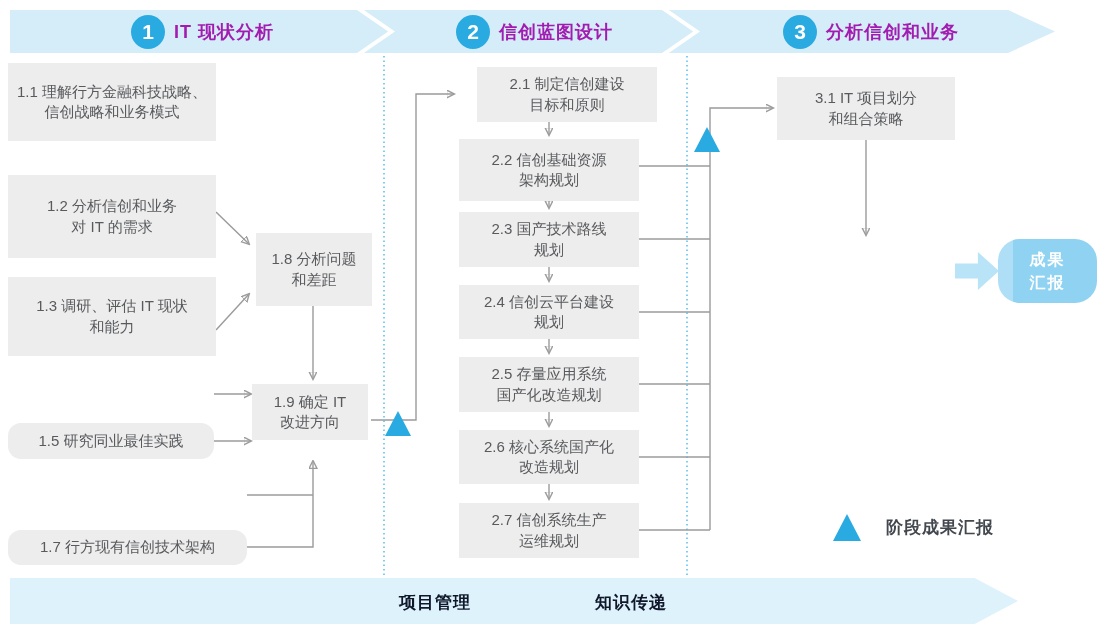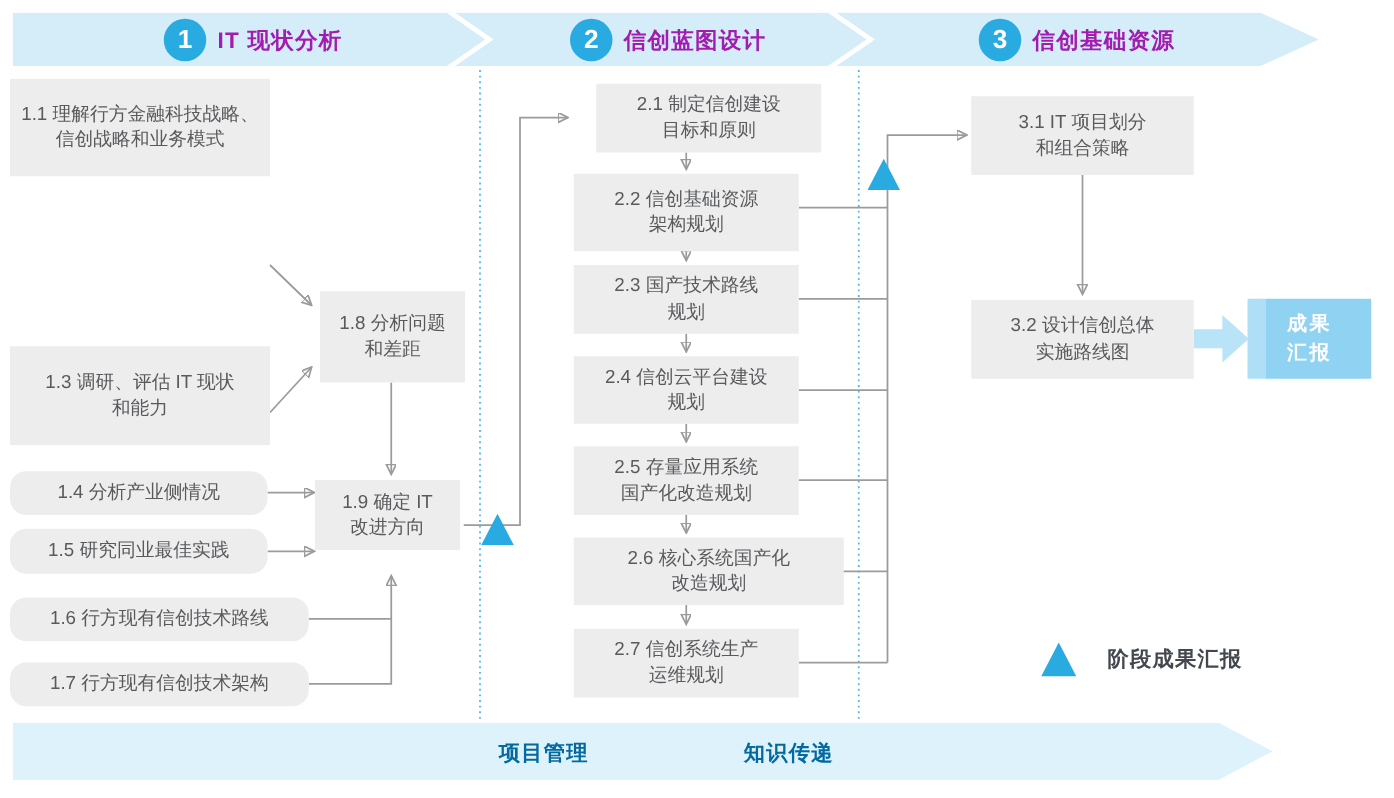--- a/index.html
+++ b/index.html
@@ -30,21 +30,21 @@
   .ptitle{color:#a21caf;font-weight:bold;font-size:18px;letter-spacing:1px;white-space:nowrap;}
   
   .gbox{
     position:absolute;background:#ededee;border-radius:0;color:#595a5c;
     font-size:15px;line-height:1.35;display:flex;align-items:center;justify-content:center;
     text-align:center;white-space:pre-line;z-index:2;padding:2px;box-sizing:border-box;
   }
   .pill{border-radius:13px;}
   
   .result-box{
-    position:absolute;border-radius:1px;color:#fff;font-weight:bold;font-size:16px;
+    position:absolute;border-radius:22px;color:#fff;font-weight:bold;font-size:16px;
     letter-spacing:2px;line-height:1.45;display:flex;align-items:center;justify-content:center;
     text-align:center;white-space:pre-line;z-index:2;
     background:linear-gradient(to right,#afdff6 0,#afdff6 15px,#8fd2f1 15px);
   }
   .block-arrow{
     position:absolute;width:44px;height:38px;background:#b9e4f8;z-index:1;
     clip-path:polygon(0 30%,52% 30%,52% 0,100% 50%,52% 100%,52% 70%,0 70%);
   }
   
   .tri{
@@ -53,21 +53,21 @@
     border-bottom:25px solid #29abe2;
   }
   .legend{position:absolute;display:flex;align-items:center;gap:25px;z-index:3;}
   .tri-inline{
     width:0;height:0;
     border-left:14px solid transparent;border-right:14px solid transparent;
     border-bottom:27px solid #29abe2;
   }
   .legend-label{color:#43474e;font-weight:bold;font-size:17px;letter-spacing:1px;}
   
-  .footer-label{position:absolute;color:#0369a1;font-weight:bold;font-size:17px;letter-spacing:1px;z-index:2;}
+  .footer-label{position:absolute;color:#0f172a;font-weight:bold;font-size:17px;letter-spacing:1px;z-index:2;}
   
   .wires{position:absolute;left:0;top:0;z-index:1;pointer-events:none;}
   .wires path, .wires line{fill:none;stroke:#9b9b9b;stroke-width:1.4;}
   .wires .dotted{stroke:#4cb9ea;stroke-width:1.4;stroke-dasharray:1.5 3;}
 </style>
 </head>
 <body>
 
 <div class="canvas">
 
@@ -78,21 +78,21 @@
   <div class="phase-header" style="left:131px;top:14px">
     <div class="num">1</div>
     <div class="ptitle">IT 现状分析</div>
   </div>
   <div class="phase-header" style="left:456px;top:14px">
     <div class="num">2</div>
     <div class="ptitle">信创蓝图设计</div>
   </div>
   <div class="phase-header" style="left:783px;top:14px">
     <div class="num">3</div>
-    <div class="ptitle">信创基础资源</div>
+    <div class="ptitle">分析信创和业务</div>
   </div>
 
   <svg class="wires" width="1115" height="638">
     <defs>
       <marker id="arr" markerWidth="9" markerHeight="9" refX="7.5" refY="4" orient="auto" markerUnits="userSpaceOnUse">
         <path d="M0,0 L8,4 L0,8 Z" fill="#9b9b9b" stroke="none"></path>
       </marker>
     </defs>
 
     <line class="dotted" x1="384" y1="56" x2="384" y2="576"></line>
@@ -121,50 +121,48 @@
     <path d="M639,384 L710,384"></path>
     <path d="M639,457 L710,457"></path>
     <path d="M639,530 L710,530"></path>
     <path d="M710,530 L710,108 L773,108" marker-end="url(#arr)"></path>
 
     <path d="M866,140 L866,235" marker-end="url(#arr)"></path>
   </svg>
 
   <div class="gbox" style="left:8px;top:63px;width:208px;height:78px">1.1 理解行方金融科技战略、
 信创战略和业务模式</div>
+  <div class="gbox" style="left:8px;top:175px;width:208px;height:83px">1.2 分析信创和业务
+对 IT 的需求</div>
   <div class="gbox" style="left:8px;top:277px;width:208px;height:79px">1.3 调研、评估 IT 现状
 和能力</div>
-  <div class="gbox pill" style="left:8px;top:377px;width:206px;height:35px">1.4 分析产业侧情况</div>
   <div class="gbox pill" style="left:8px;top:423px;width:206px;height:36px">1.5 研究同业最佳实践</div>
-  <div class="gbox pill" style="left:8px;top:478px;width:239px;height:35px">1.6 行方现有信创技术路线</div>
   <div class="gbox pill" style="left:8px;top:530px;width:239px;height:35px">1.7 行方现有信创技术架构</div>
   <div class="gbox" style="left:256px;top:233px;width:116px;height:73px">1.8 分析问题
 和差距</div>
   <div class="gbox" style="left:252px;top:384px;width:116px;height:56px">1.9 确定 IT
 改进方向</div>
 
   <div class="gbox" style="left:477px;top:67px;width:180px;height:55px">2.1 制定信创建设
 目标和原则</div>
   <div class="gbox" style="left:459px;top:139px;width:180px;height:62px">2.2 信创基础资源
 架构规划</div>
   <div class="gbox" style="left:459px;top:212px;width:180px;height:55px">2.3 国产技术路线
 规划</div>
   <div class="gbox" style="left:459px;top:285px;width:180px;height:54px">2.4 信创云平台建设
 规划</div>
   <div class="gbox" style="left:459px;top:357px;width:180px;height:55px">2.5 存量应用系统
 国产化改造规划</div>
-  <div class="gbox" style="left:459px;top:430px;width:216px;height:54px">2.6 核心系统国产化
+  <div class="gbox" style="left:459px;top:430px;width:180px;height:54px">2.6 核心系统国产化
 改造规划</div>
   <div class="gbox" style="left:459px;top:503px;width:180px;height:55px">2.7 信创系统生产
 运维规划</div>
 
   <div class="gbox" style="left:777px;top:77px;width:178px;height:63px">3.1 IT 项目划分
 和组合策略</div>
-  <div class="gbox" style="left:777px;top:240px;width:178px;height:63px">3.2 设计信创总体
-实施路线图</div>
   <div class="block-arrow" style="left:955px;top:252px"></div>
   <div class="result-box" style="left:998px;top:239px;width:99px;height:64px">成果
 汇报</div>
 
   <div class="tri" style="left:385px;top:411px"></div>
   <div class="tri" style="left:694px;top:127px"></div>
 
   <div class="legend" style="left:833px;top:514px">
     <div class="tri-inline"></div>
     <div class="legend-label">阶段成果汇报</div>

